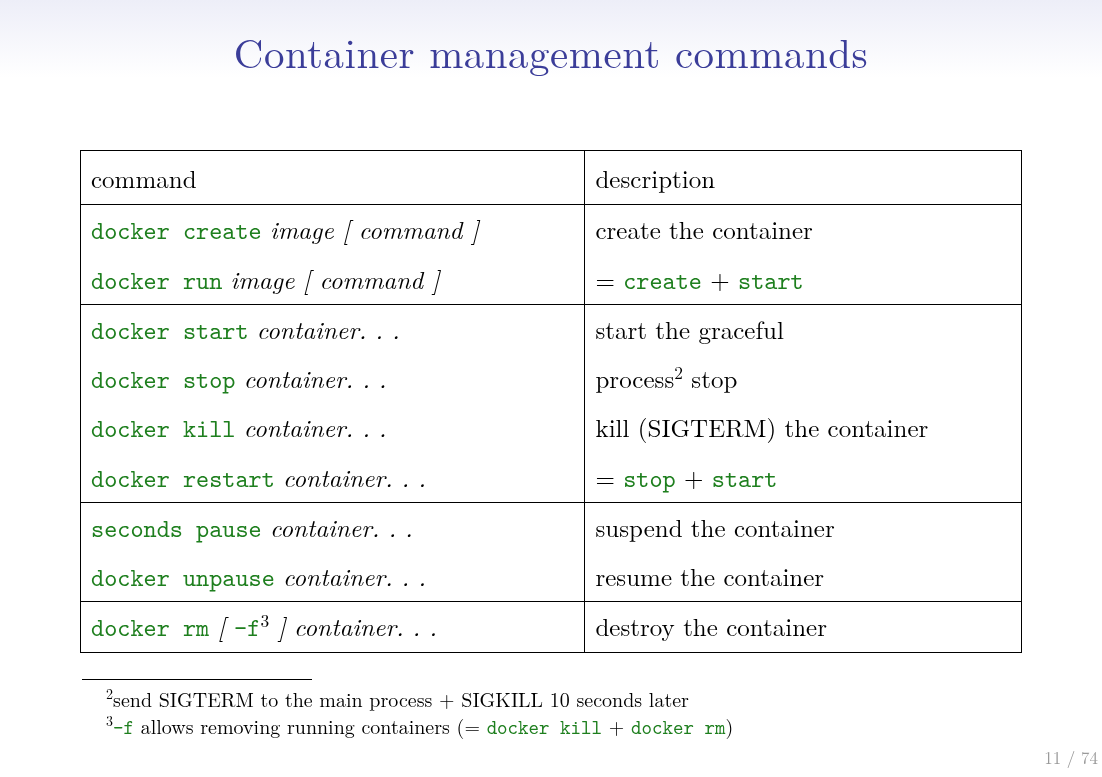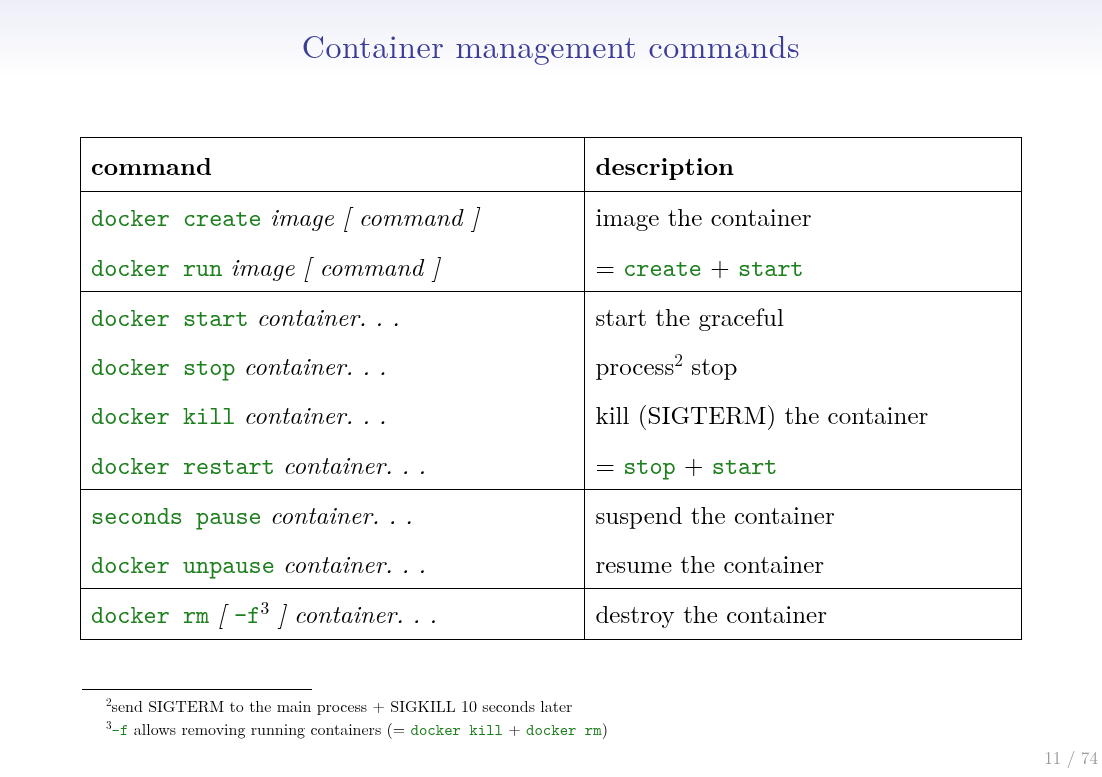--- a/index.html
+++ b/index.html
@@ -10,21 +10,21 @@
     body {
       width: 1102px;
       height: 777px;
       background: linear-gradient(to bottom, #edeef8 0%, #ffffff 10%);
       font-family: "Latin Modern Roman", "CMU Serif", "Computer Modern", Georgia, serif;
       position: relative;
     }
     .slide-title {
       text-align: center;
       color: #3b3d99;
-      font-size: 32px;
+      font-size: 41px;
       font-weight: normal;
       padding-top: 22px;
       letter-spacing: 0.5px;
     }
     .table-container {
       margin: 70px 80px 0 80px;
     }
     table {
       border-collapse: collapse;
       width: 100%;
@@ -37,36 +37,36 @@
       vertical-align: top;
     }
     td.no-top {
       border-top: none;
     }
     td.no-bottom {
       border-bottom: none;
       margin-left: 20px;
     }
     td.header {
-      font-weight: bold;
+      font-weight: normal;
       padding: 6px 10px;
     }
     .tt {
       font-family: "Latin Modern Mono", "CMU Typewriter Text", "Courier New", monospace;
       color: #1e7f1e;
     }
     .it {
       font-style: italic;
     }
     .footnotes {
       position: absolute;
       bottom: 36px;
       left: 82px;
       right: 80px;
-      font-size: 16px;
+      font-size: 20px;
     }
     .footnotes hr {
       border: none;
       border-top: 1px solid #000;
       width: 230px;
       margin-bottom: 4px;
     }
     .footnote {
       line-height: 1.35;
       padding-left: 24px;
@@ -90,21 +90,21 @@
 <div class="table-container">
   <table>
     <tbody>
         <tr>
       <td class="header">command</td>
       <td class="header">description</td>
     </tr>
 
     <tr>
       <td class="no-bottom"><span class="tt">docker create</span> <span class="it">image</span> <span class="it">[ command ]</span></td>
-      <td class="no-bottom">image the container</td>
+      <td class="no-bottom">create the container</td>
     </tr>
 
     <tr>
       <td class="no-top"><span class="tt">docker run</span> <span class="it">image</span> <span class="it">[ command ]</span></td>
       <td class="no-top"><span>= </span><span class="tt">create</span><span> + </span><span class="tt">start</span></td>
     </tr>
 
     <tr>
       <td class="no-bottom"><span class="tt">docker start</span> <span class="it">container. . .</span></td>
       <td class="no-bottom">start the graceful</td>

